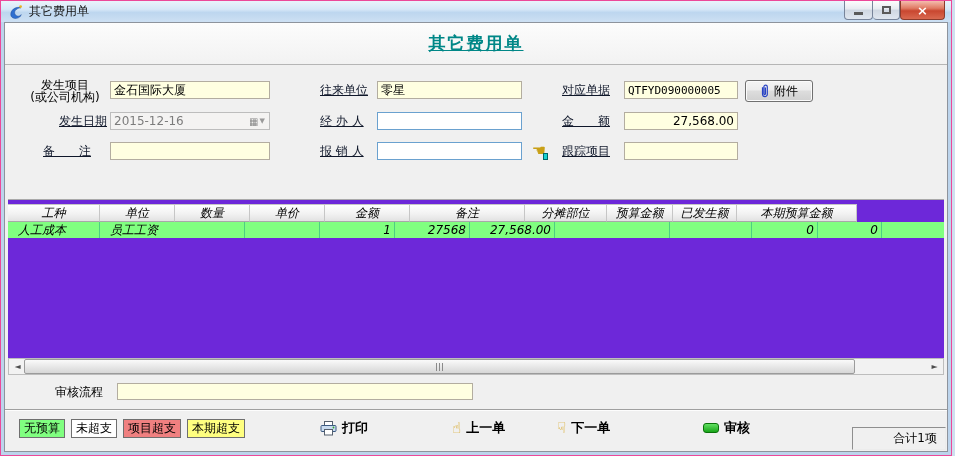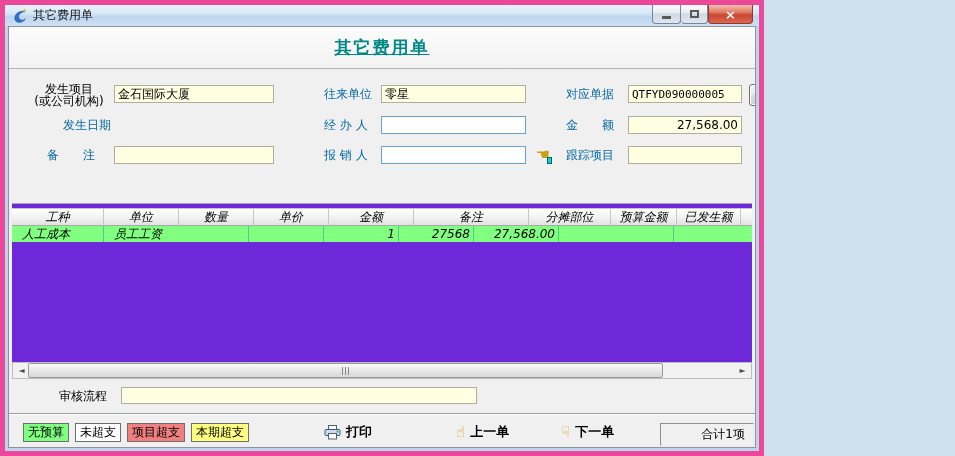--- a/index.html
+++ b/index.html
@@ -1,20 +1,20 @@
 <!DOCTYPE html>
 <html><head>
 <meta charset="utf-8">
 <style>
   * { margin:0; padding:0; box-sizing:border-box; }
   html,body { background:#cfe0ef; }
   body { font-family:"DejaVu Sans","Liberation Sans",sans-serif; font-size:12px; color:#000; }
 
-  .window { position:relative; width:764px; height:456px; background:#bcd4ec;
-            border:5px solid #ec4899; overflow:hidden; }
+  .window { position:relative; width:952px; height:456px; background:#bcd4ec;
+            border:1px solid #ec4899; overflow:hidden; }
 
   
   .titlebar { position:absolute; top:0; left:0; right:0; height:21px;
     background:linear-gradient(#eaf3fb 0%,#d6e7f7 40%,#bdd6ef 55%,#cde0f3 100%);
     display:flex; align-items:center; padding-left:7px; }
   .app-icon { width:16px; height:16px; margin-right:5px; }
   .title-text { font-size:12px; color:#111; }
   .win-controls { position:absolute; top:0; right:6px; display:flex; }
   .win-btn { height:19px; border:1px solid #77849a; border-top:none; border-radius:0 0 4px 4px;
     display:flex; align-items:center; justify-content:center; color:#333; font-size:10px;
@@ -29,21 +29,21 @@
   
   .window-body { position:absolute; top:21px; left:3px; right:3px; bottom:3px;
     background:#f0f0f0; border:1px solid #8d939c; overflow:hidden; }
 
   .form-header { position:absolute; top:0; left:0; right:0; height:42px;
     background:linear-gradient(#fcfcfc,#f2f2f2); border-bottom:1px solid #b5b5b5;
     display:flex; align-items:center; justify-content:center; }
   .form-title { font-size:17px; font-weight:bold; color:#008787; text-decoration:underline; letter-spacing:2px; }
 
   
-  .lbl { position:absolute; height:18px; line-height:18px; color:#0369a1; white-space:nowrap; }
+  .lbl { position:absolute; height:18px; line-height:18px; color:#0f172a; white-space:nowrap;text-decoration:underline; }
   .lbl2 { position:absolute; width:92px; text-align:center; line-height:12px; font-size:12px; }
   .field { position:absolute; height:18px; font-size:12px; font-family:"DejaVu Sans","Liberation Sans",sans-serif;
     padding:0 3px; outline:none; }
   .yellow { background:#ffffe1; border:1px solid #b3ada0; }
   .white  { background:#ffffff; border:1px solid #6aa1cf; }
 
   .datefield { position:absolute; left:105px; top:89px; width:160px; height:18px;
     background:#f4f3f2; border:1px solid #bdbdbd; display:flex; align-items:center; }
   .datefield .dtext { flex:1; padding-left:3px; color:#7c7c7c; }
   .datefield .dbtn { width:24px; height:100%; display:flex; align-items:center; justify-content:center;
@@ -147,20 +147,27 @@
     <input class="field yellow" style="left: 619px; top: 58px; width: 114px; font-family: &quot;DejaVu Sans Mono&quot;, &quot;Liberation Mono&quot;, monospace; font-size: 11px;" readonly="" value="QTFYD090000005">
 
     <div class="attach-btn">
       <svg width="10" height="14" viewBox="0 0 10 14">
         <path d="M2.5 3.2 v7 a2.4 2.4 0 0 0 4.8 0 V2.8 a1.7 1.7 0 0 0 -3.4 0 V9.8 a0.75 0.75 0 0 0 1.5 0 V3.6" fill="none" stroke="#2742c4" stroke-width="1.2"></path>
       </svg>
       <span>附件</span>
     </div>
 
     <span class="lbl" style="left:54px; top:89px;">发生日期</span>
+    <div class="datefield">
+      <span class="dtext">2015-12-16</span>
+      <span class="dbtn">
+        <span>▦</span>
+        <span class="arr">▼</span>
+      </span>
+    </div>
 
     <span class="lbl" style="left:315px; top:89px;">经 办 人</span>
     <input class="field white" style="left: 372px; top: 89px; width: 145px;">
 
     <span class="lbl" style="left:557px; top:89px;">金　　额</span>
     <input class="field yellow" style="left: 619px; top: 89px; width: 114px; text-align: right;" readonly="" value="27,568.00">
 
     <span class="lbl" style="left:38px; top:119px;">备　　注</span>
     <input class="field yellow" style="left: 105px; top: 119px; width: 160px;" readonly="">
 

